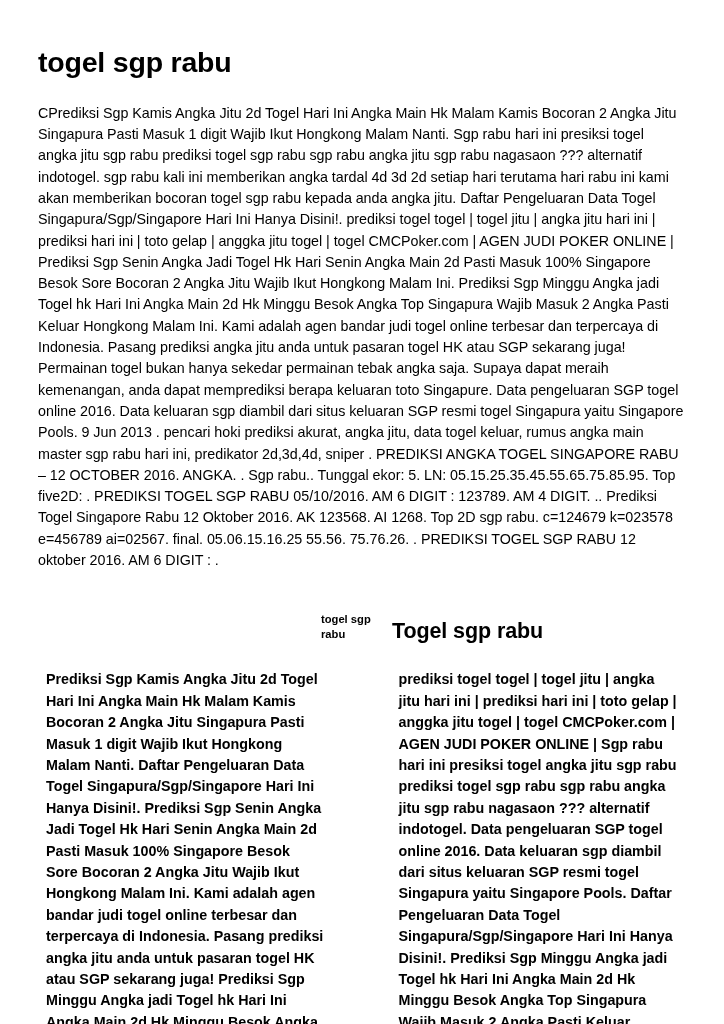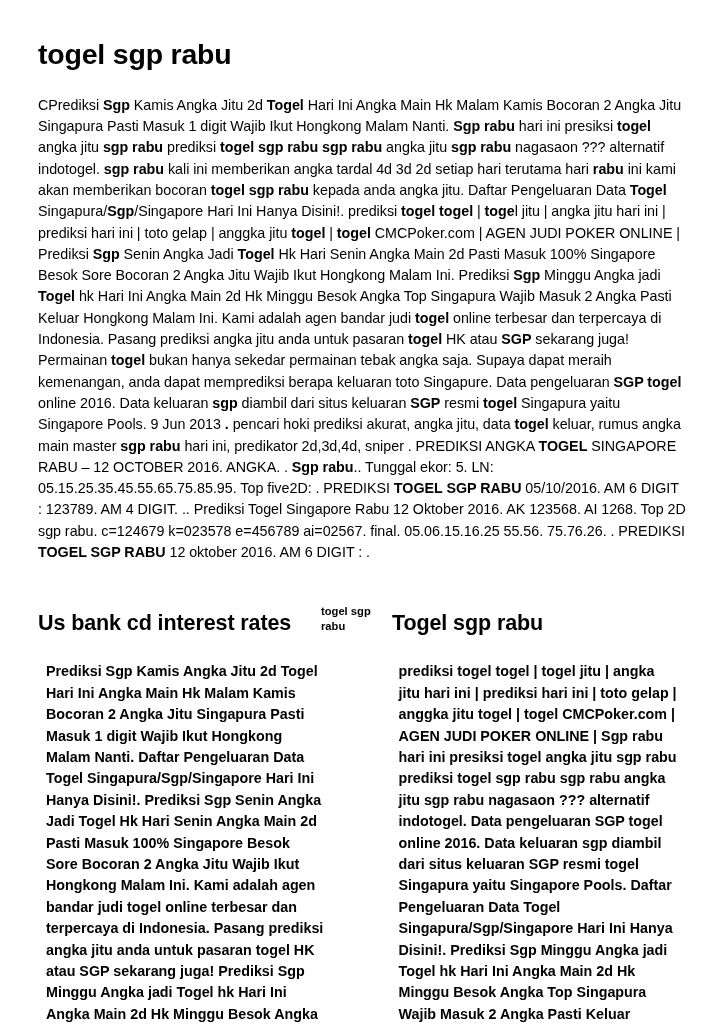--- a/index.html
+++ b/index.html
@@ -13,21 +13,21 @@
     height: 1024px;
     overflow: hidden;
     font-family: "Liberation Sans", sans-serif;
     color: #000000;
     -webkit-font-smoothing: antialiased;
   }
   .page {
     width: 724px;
     height: 1024px;
     box-sizing: border-box;
-    padding: 30px 38px 0 38px;
+    padding: 38px 38px 0 38px;
     position: relative;
   }
   
   .page-title {
     font-size: 28.5px;
     font-weight: bold;
     line-height: 1.15;
     letter-spacing: -0.2px;
     margin: 8px 0 0 0;
     padding: 0;
@@ -35,21 +35,21 @@
   
   .article-body {
     font-size: 14.3px;
     line-height: 21.3px;
     text-align: left;
     margin: 24px 0 0 0;
     padding: 0;
     width: 648px;
     word-spacing: -0.15px;
   }
-  .article-body b { font-weight: bold; }
+  .article-body b { font-weight: normal; }
   
   .columns-section {
     margin-top: 26px;
     position: relative;
     width: 648px;
   }
   .col-headings {
     position: relative;
     height: 46px;
   }
@@ -93,21 +93,20 @@
 
 <div class="page">
 
   <h1 class="page-title">togel sgp rabu</h1>
 
   <p class="article-body"><span>CPrediksi </span><b>Sgp</b><span> Kamis Angka Jitu 2d </span><b>Togel</b><span> Hari Ini Angka Main Hk Malam Kamis Bocoran 2 Angka Jitu Singapura Pasti Masuk 1 digit Wajib Ikut Hongkong Malam Nanti. </span><b>Sgp rabu</b><span> hari ini presiksi </span><b>togel</b><span> angka jitu </span><b>sgp rabu</b><span> prediksi </span><b>togel sgp rabu sgp rabu</b><span> angka jitu </span><b>sgp rabu</b><span> nagasaon ??? alternatif indotogel. </span><b>sgp rabu</b><span> kali ini memberikan angka tardal 4d 3d 2d setiap hari terutama hari </span><b>rabu</b><span> ini kami akan memberikan bocoran </span><b>togel sgp rabu</b><span> kepada anda angka jitu. Daftar Pengeluaran Data </span><b>Togel</b><span> Singapura/</span><b>Sgp</b><span>/Singapore Hari Ini Hanya Disini!. prediksi </span><b>togel togel</b><span> | </span><b>toge</b><span>l jitu | angka jitu hari ini | prediksi hari ini | toto gelap | anggka jitu </span><b>togel</b><span> | </span><b>togel</b><span> CMCPoker.com | AGEN JUDI POKER ONLINE | Prediksi </span><b>Sgp</b><span> Senin Angka Jadi </span><b>Togel</b><span> Hk Hari Senin Angka Main 2d Pasti Masuk 100% Singapore Besok Sore Bocoran 2 Angka Jitu Wajib Ikut Hongkong Malam Ini. Prediksi </span><b>Sgp</b><span> Minggu Angka jadi </span><b>Togel</b><span> hk Hari Ini Angka Main 2d Hk Minggu Besok Angka Top Singapura Wajib Masuk 2 Angka Pasti Keluar Hongkong Malam Ini. Kami adalah agen bandar judi </span><b>togel</b><span> online terbesar dan terpercaya di Indonesia. Pasang prediksi angka jitu anda untuk pasaran </span><b>togel</b><span> HK atau </span><b>SGP</b><span> sekarang juga! Permainan </span><b>togel</b><span> bukan hanya sekedar permainan tebak angka saja. Supaya dapat meraih kemenangan, anda dapat memprediksi berapa keluaran toto Singapure. Data pengeluaran </span><b>SGP togel</b><span> online 2016. Data keluaran </span><b>sgp</b><span> diambil dari situs keluaran </span><b>SGP</b><span> resmi </span><b>togel</b><span> Singapura yaitu Singapore Pools. 9 Jun 2013 </span><b>.</b><span> pencari hoki prediksi akurat, angka jitu, data </span><b>togel</b><span> keluar, rumus angka main master </span><b>sgp rabu</b><span> hari ini, predikator 2d,3d,4d, sniper . PREDIKSI ANGKA </span><b>TOGEL</b><span> SINGAPORE RABU – 12 OCTOBER 2016. ANGKA. . </span><b>Sgp rabu</b><span>.. Tunggal ekor: 5. LN: 05.15.25.35.45.55.65.75.85.95. Top five2D: . PREDIKSI </span><b>TOGEL SGP RABU</b><span> 05/10/2016. AM 6 DIGIT : 123789. AM 4 DIGIT. .. Prediksi Togel Singapore Rabu 12 Oktober 2016. AK 123568. AI 1268. Top 2D sgp rabu. c=124679 k=023578 e=456789 ai=02567. final. 05.06.15.16.25 55.56. 75.76.26. . PREDIKSI </span><b>TOGEL SGP RABU</b><span> 12 oktober 2016. AM 6 DIGIT : .</span></p>
 
   <div class="columns-section">
 
     <div class="col-headings">
-      <div class="col-heading left">Us bank cd interest rates</div>
       <div class="inline-kicker">togel sgp rabu</div>
       <div class="col-heading right">Togel sgp rabu</div>
     </div>
 
     <div class="col-wrap">
       <div class="col left">
         <p>Prediksi Sgp Kamis Angka Jitu 2d Togel Hari Ini Angka Main Hk Malam Kamis Bocoran 2 Angka Jitu Singapura Pasti Masuk 1 digit Wajib Ikut Hongkong Malam Nanti. Daftar Pengeluaran Data Togel Singapura/Sgp/Singapore Hari Ini Hanya Disini!. Prediksi Sgp Senin Angka Jadi Togel Hk Hari Senin Angka Main 2d Pasti Masuk 100% Singapore Besok Sore Bocoran 2 Angka Jitu Wajib Ikut Hongkong Malam Ini. Kami adalah agen bandar judi togel online terbesar dan terpercaya di Indonesia. Pasang prediksi angka jitu anda untuk pasaran togel HK atau SGP sekarang juga! Prediksi Sgp Minggu Angka jadi Togel hk Hari Ini Angka Main 2d Hk Minggu Besok Angka Top Singapura Wajib</p>
       </div>
       <div class="col right">
         <p>prediksi togel togel | togel jitu | angka jitu hari ini | prediksi hari ini | toto gelap | anggka jitu togel | togel CMCPoker.com | AGEN JUDI POKER ONLINE | Sgp rabu hari ini presiksi togel angka jitu sgp rabu prediksi togel sgp rabu sgp rabu angka jitu sgp rabu nagasaon ??? alternatif indotogel. Data pengeluaran SGP togel online 2016. Data keluaran sgp diambil dari situs keluaran SGP resmi togel Singapura yaitu Singapore Pools. Daftar Pengeluaran Data Togel Singapura/Sgp/Singapore Hari Ini Hanya Disini!. Prediksi Sgp Minggu Angka jadi Togel hk Hari Ini Angka Main 2d Hk Minggu Besok Angka Top Singapura Wajib Masuk 2 Angka Pasti Keluar Hongkong Malam Ini. Prediksi Sgp</p>

